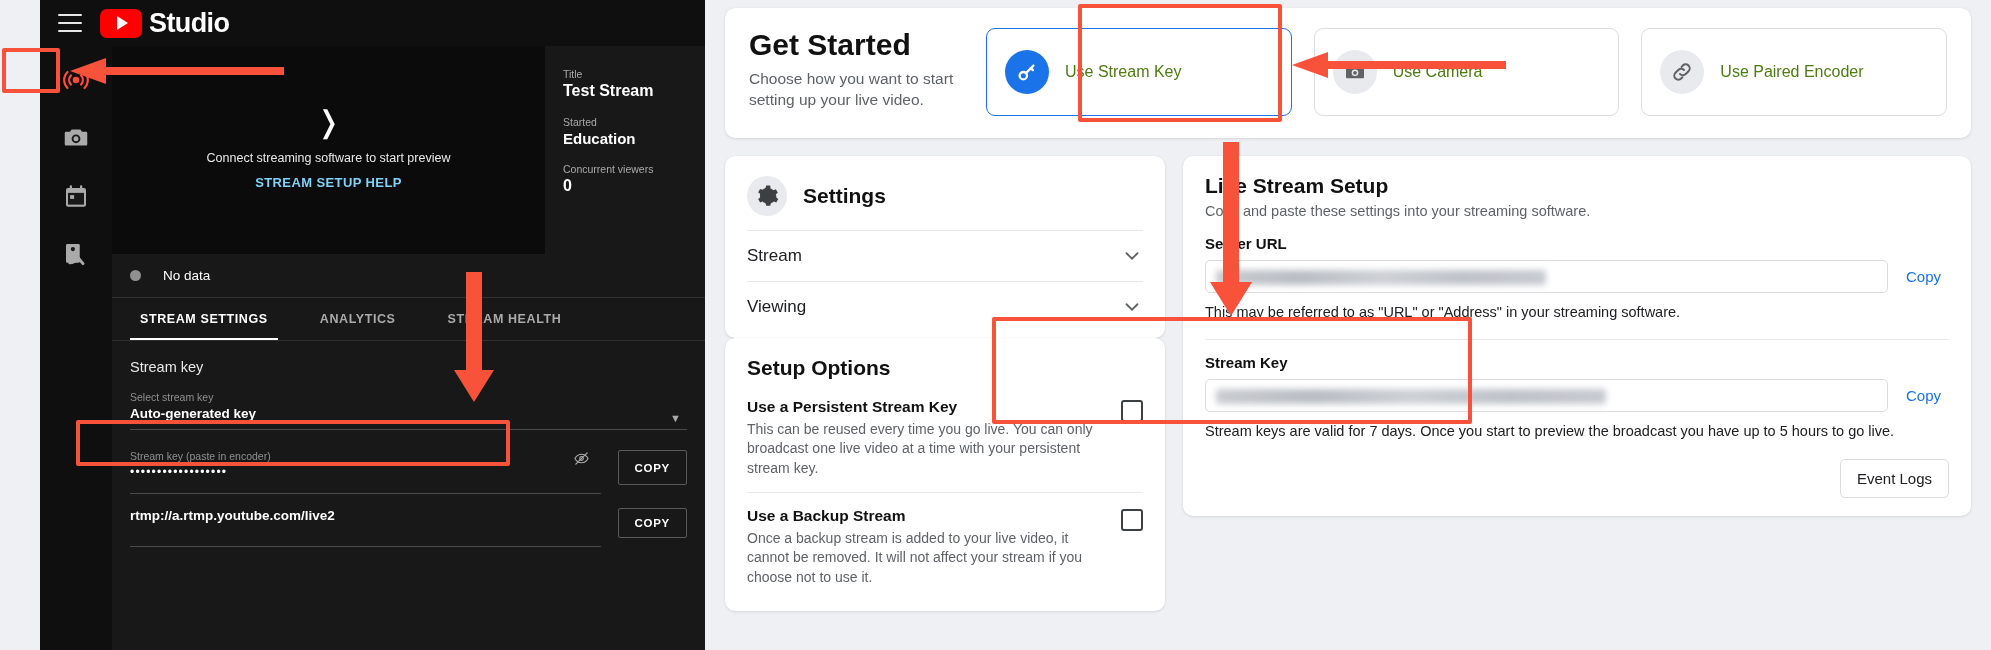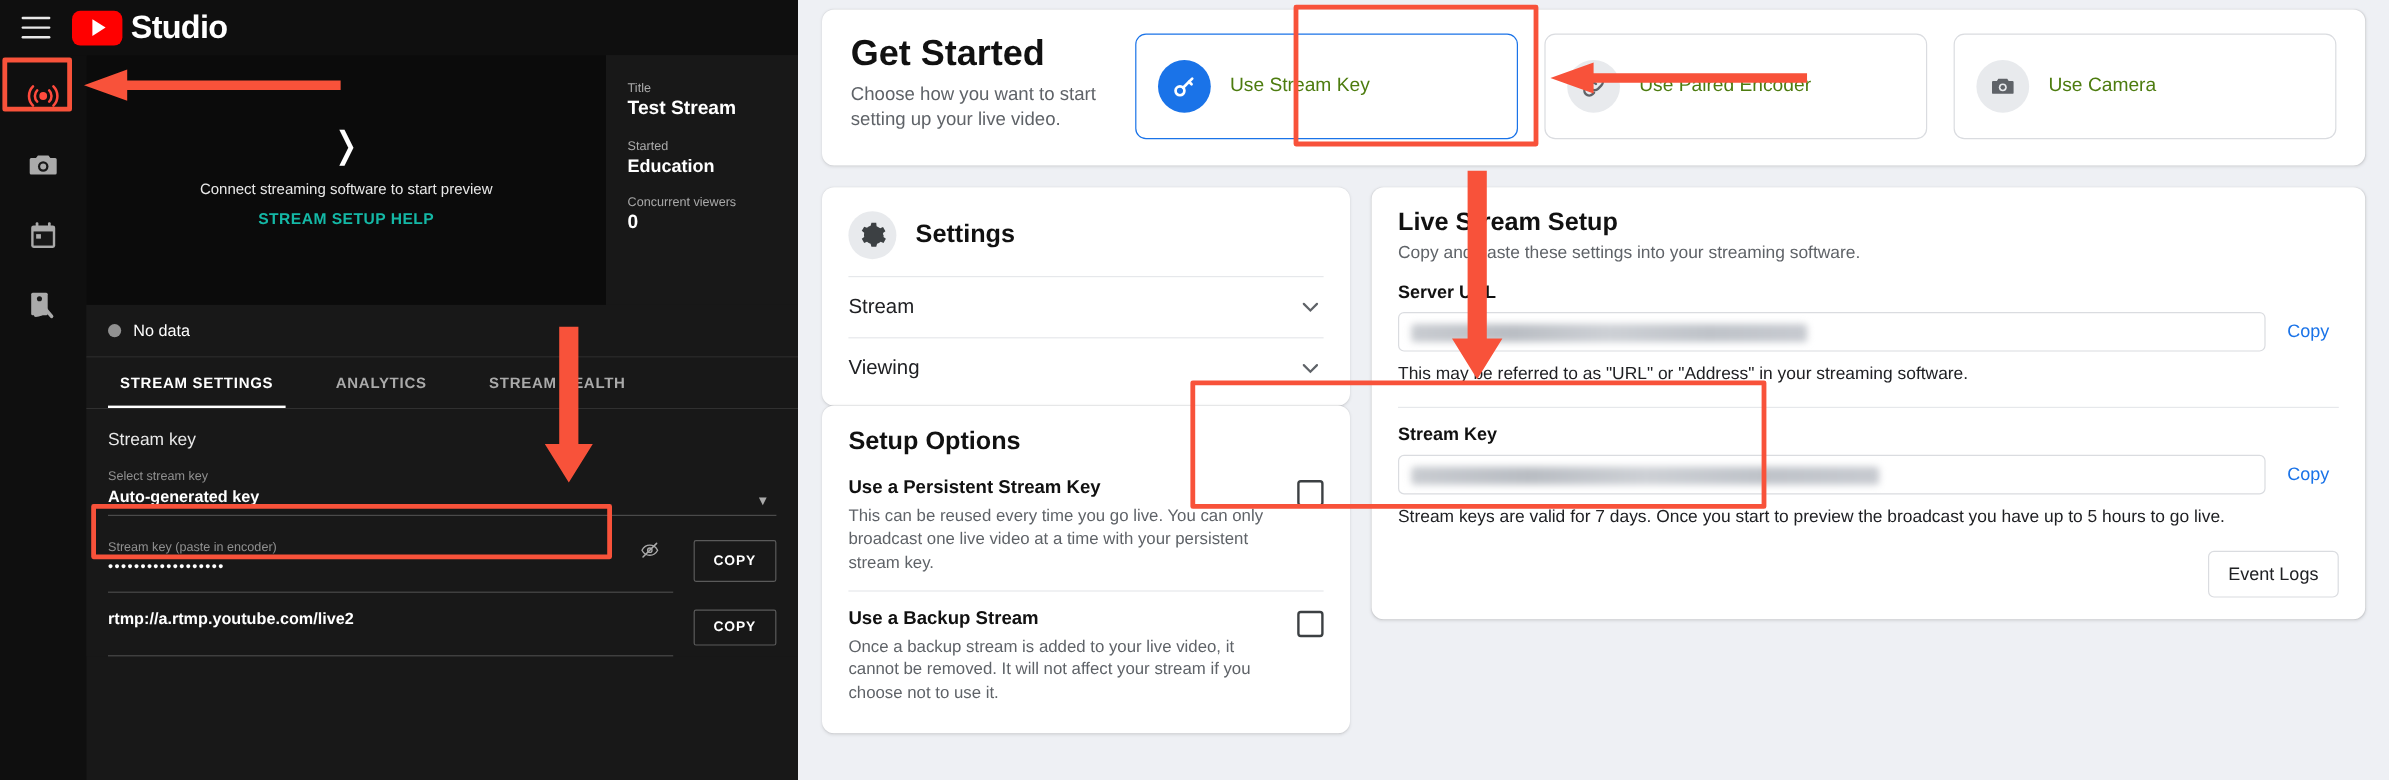--- a/index.html
+++ b/index.html
@@ -2,21 +2,21 @@
 <html><head>
 <meta charset="utf-8">
 <style>
   * { box-sizing: border-box; margin: 0; padding: 0; }
   html, body {
     width: 1991px; height: 650px;
     font-family: "Liberation Sans", sans-serif;
     overflow: hidden;
     background: #eef0f4;
   }
-  .app { display: flex; width: 1991px; height: 650px; position: relative; }
+  .app { display: flex; width: 1991px; height: 650px; position: relative; padding-left: 40px; }
 
   
   .studio {
     width: 665px; height: 650px;
     background: #0f0f0f;
     position: relative;
     flex: 0 0 665px;
   }
   .studio-topbar {
     height: 46px; display: flex; align-items: center;
@@ -52,32 +52,32 @@
   .preview {
     flex: 1 1 auto; background:#0b0b0b;
     display:flex; flex-direction:column; align-items:center; justify-content:center;
     position:relative; gap: 10px;
   }
   .spinner {
     color:#fff; font-size:30px; line-height:1; font-weight:300;
     transform: translateY(-4px);
   }
   .preview-text { color:#e8e8e8; font-size:12.5px; }
-  .preview-link { color:#14b8a6; font-size:13px; font-weight:600; letter-spacing:0.4px; margin-top:0; cursor:pointer;}
+  .preview-link { color:#7dd3fc; font-size:13px; font-weight:600; letter-spacing:0.4px; margin-top:0; cursor:pointer;}
 
   .info-panel {
     width: 160px; flex:0 0 160px; background:#181818;
     padding: 22px 0 0 18px; color:#fff;
   }
   .info-label { color:#aaa; font-size:10.5px; margin-bottom:2px; }
   .info-value { color:#fff; font-size:16px; font-weight:bold; margin-bottom:16px; }
   .info-value.sm { font-size:15px; }
 
   .status-row {
-    height: 44px; display:flex; align-items:center; gap:10px;
+    height: 44px; display:flex; align-items:center; gap:22px;
     padding-left: 18px; border-bottom:1px solid #303030; background:#181818;
   }
   .status-dot { width:11px; height:11px; border-radius:50%; background:#909090; }
   .status-text { color:#fff; font-size:13.5px; }
 
   .tabs { display:flex; gap:0; padding-left:18px; border-bottom:1px solid #303030; background:#181818; }
   .tab {
     padding: 14px 10px 12px 10px; margin-right: 32px;
     color:#aaa; font-size:12.5px; font-weight:bold; letter-spacing:0.6px;
     cursor:pointer; border-bottom:2px solid transparent;
@@ -339,36 +339,36 @@
               <path d="M11 13L18 6" stroke="#fff" stroke-width="2.1" stroke-linecap="round"></path>
               <path d="M15.6 8.4l1.9 1.9" stroke="#fff" stroke-width="2.1" stroke-linecap="round"></path>
             </svg>
           </div>
           <div class="opt-label">Use Stream Key</div>
         </div>
 
         <div class="opt-card">
           <div class="opt-ic grey">
             <svg width="24" height="24" viewBox="0 0 24 24">
-              <path d="M10 14a4 4 0 005.7 0l2.8-2.8a4 4 0 10-5.7-5.7L11.6 6.9" fill="none" stroke="#5f6368" stroke-width="2" stroke-linecap="round"></path>
-              <path d="M14 10a4 4 0 00-5.7 0L5.5 12.8a4 4 0 105.7 5.7l1.2-1.2" fill="none" stroke="#5f6368" stroke-width="2" stroke-linecap="round"></path>
-            </svg>
-          </div>
-          <div class="opt-label">Use Paired Encoder</div>
+              <path d="M4 7.4h3.1l1.2-1.8h7.4l1.2 1.8H20a1 1 0 011 1v8.8a1 1 0 01-1 1H4a1 1 0 01-1-1V8.4a1 1 0 011-1z" fill="#5f6368"></path>
+              <circle cx="12" cy="12.8" r="3.3" fill="#e8eaed"></circle>
+              <circle cx="12" cy="12.8" r="1.9" fill="#5f6368"></circle>
+            </svg>
+          </div>
+          <div class="opt-label">Use Camera</div>
         </div>
 
         <div class="opt-card">
           <div class="opt-ic grey">
             <svg width="24" height="24" viewBox="0 0 24 24">
-              <path d="M4 7.4h3.1l1.2-1.8h7.4l1.2 1.8H20a1 1 0 011 1v8.8a1 1 0 01-1 1H4a1 1 0 01-1-1V8.4a1 1 0 011-1z" fill="#5f6368"></path>
-              <circle cx="12" cy="12.8" r="3.3" fill="#e8eaed"></circle>
-              <circle cx="12" cy="12.8" r="1.9" fill="#5f6368"></circle>
-            </svg>
-          </div>
-          <div class="opt-label">Use Camera</div>
+              <path d="M10 14a4 4 0 005.7 0l2.8-2.8a4 4 0 10-5.7-5.7L11.6 6.9" fill="none" stroke="#5f6368" stroke-width="2" stroke-linecap="round"></path>
+              <path d="M14 10a4 4 0 00-5.7 0L5.5 12.8a4 4 0 105.7 5.7l1.2-1.2" fill="none" stroke="#5f6368" stroke-width="2" stroke-linecap="round"></path>
+            </svg>
+          </div>
+          <div class="opt-label">Use Paired Encoder</div>
         </div>
 
       </div>
     </div>
 
     <div class="lower">
 
       <div class="col-left">
 
         <div class="card settings-card">

